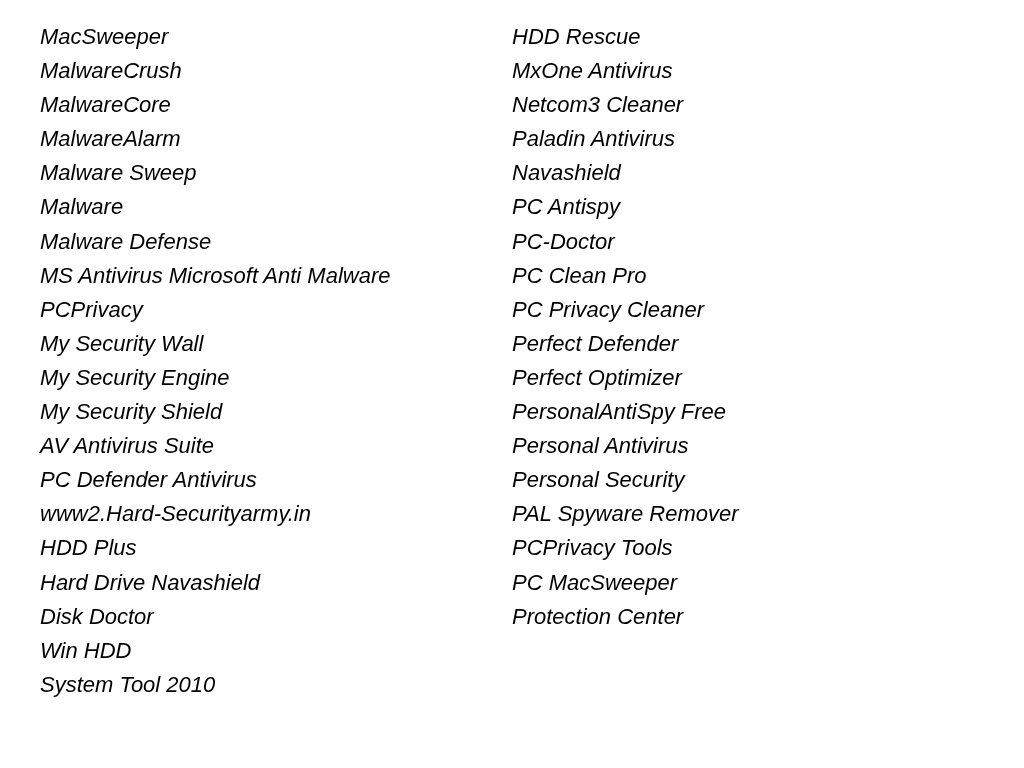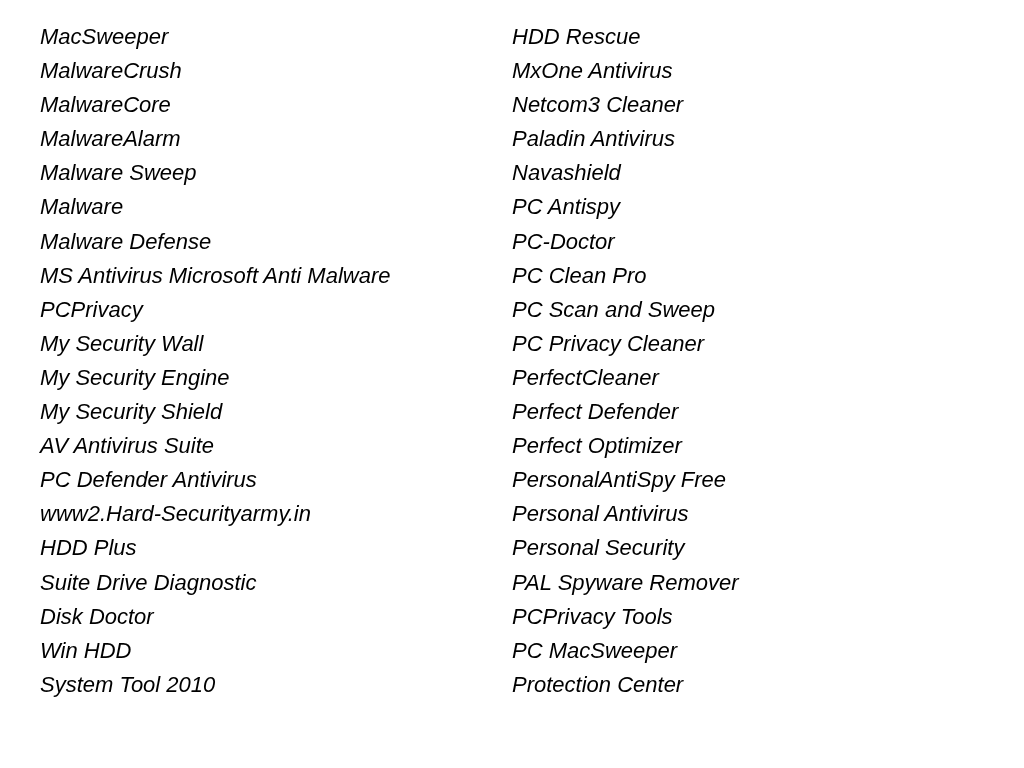--- a/index.html
+++ b/index.html
@@ -46,37 +46,35 @@
       <div class="list-item">Malware Defense</div>
       <div class="list-item">MS Antivirus Microsoft Anti Malware</div>
       <div class="list-item">PCPrivacy</div>
       <div class="list-item">My Security Wall</div>
       <div class="list-item">My Security Engine</div>
       <div class="list-item">My Security Shield</div>
       <div class="list-item">AV Antivirus Suite</div>
       <div class="list-item">PC Defender Antivirus</div>
       <div class="list-item">www2.Hard-Securityarmy.in</div>
       <div class="list-item">HDD Plus</div>
-      <div class="list-item">Suite Drive Diagnostic</div>
+      <div class="list-item">Hard Drive Navashield</div>
       <div class="list-item">Disk Doctor</div>
       <div class="list-item">Win HDD</div>
       <div class="list-item">System Tool 2010</div>
     </div>
   <div class="column" id="right-column">
       <div class="list-item">HDD Rescue</div>
       <div class="list-item">MxOne Antivirus</div>
       <div class="list-item">Netcom3 Cleaner</div>
       <div class="list-item">Paladin Antivirus</div>
       <div class="list-item">Navashield</div>
       <div class="list-item">PC Antispy</div>
       <div class="list-item">PC-Doctor</div>
       <div class="list-item">PC Clean Pro</div>
-      <div class="list-item">PC Scan and Sweep</div>
       <div class="list-item">PC Privacy Cleaner</div>
-      <div class="list-item">PerfectCleaner</div>
       <div class="list-item">Perfect Defender</div>
       <div class="list-item">Perfect Optimizer</div>
       <div class="list-item">PersonalAntiSpy Free</div>
       <div class="list-item">Personal Antivirus</div>
       <div class="list-item">Personal Security</div>
       <div class="list-item">PAL Spyware Remover</div>
       <div class="list-item">PCPrivacy Tools</div>
       <div class="list-item">PC MacSweeper</div>
       <div class="list-item">Protection Center</div>
     </div>

